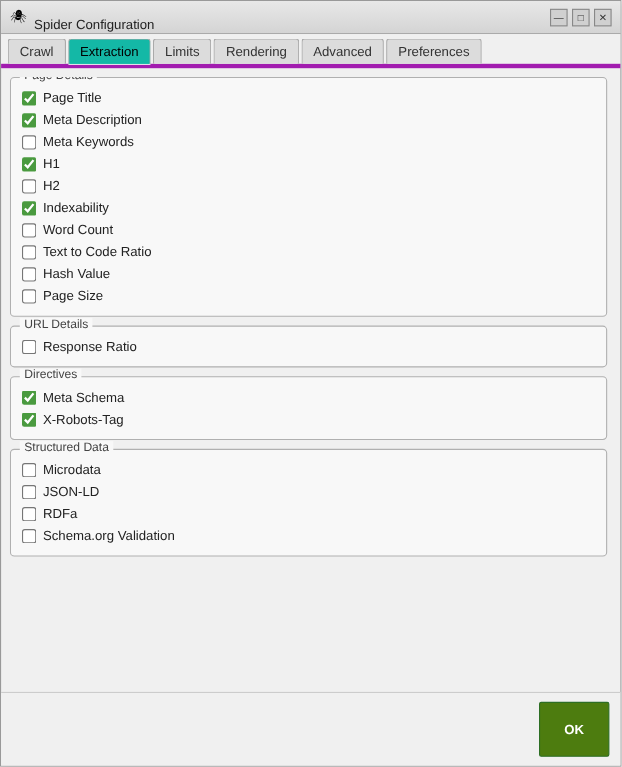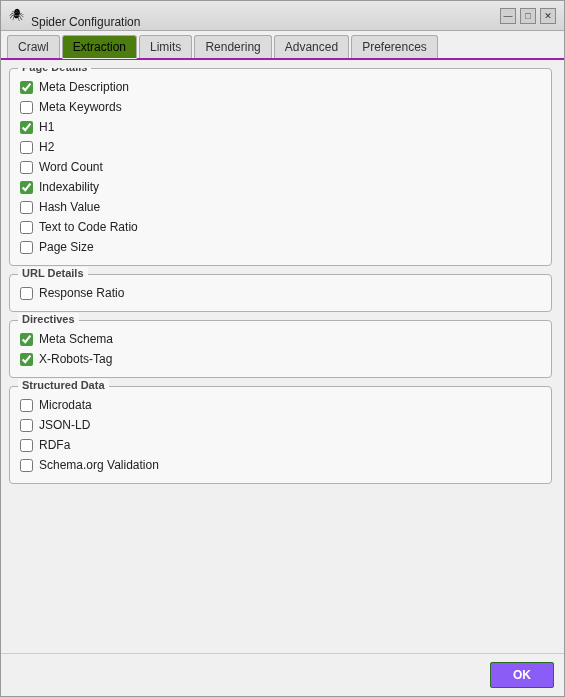--- a/index.html
+++ b/index.html
@@ -56,37 +56,37 @@
       border: 1px solid #888;
       cursor: pointer;
       display: flex;
       align-items: center;
       justify-content: center;
       font-size: 9px;
       color: #333;
     }
     .tab-bar {
       background: #f0f0f0;
-      border-bottom: 2px solid #a21caf;
+      border-bottom: 4px solid #a21caf;
       display: flex;
       padding: 4px 6px 0 6px;
       gap: 2px;
     }
     .tab {
       padding: 4px 10px;
       border: 1px solid #aaa;
       border-bottom: none;
       background: #dcdcdc;
       cursor: pointer;
       font-size: 12px;
       color: #333;
       border-radius: 3px 3px 0 0;
     }
     .tab.active {
-      background: #4d7c0f;
+      background: #14b8a6;
       border-bottom: 1px solid #f0f0f0;
       margin-bottom: -1px;
       color: #000;
     }
     .content-area {
       flex: 1;
       padding: 8px;
       overflow: hidden;
       display: flex;
       flex-direction: column;
@@ -117,21 +117,20 @@
       position: relative;
     }
     .group-label {
       position: absolute;
       top: -8px;
       left: 8px;
       background: #f8f8f8;
       padding: 0 4px;
       font-size: 11px;
       color: #444;
-      font-weight: bold;
     }
     .checkbox-row {
       display: flex;
       align-items: center;
       gap: 6px;
       padding: 3px 0;
     }
     .checkbox-row input[type="checkbox"] {
       width: 13px;
       height: 13px;
@@ -144,24 +143,24 @@
       cursor: default;
     }
     .bottom-bar {
       padding: 8px 10px;
       display: flex;
       justify-content: flex-end;
       border-top: 1px solid #ccc;
       background: #f0f0f0;
     }
     .ok-button {
-      background: #8b5cf6;
+      background: #4d7c0f;
       color: white;
       border: 1px solid #2d6e24;
-      padding: 5px 22px;
+      padding: 17px 22px;
       font-size: 12px;
       font-weight: bold;
       cursor: pointer;
       border-radius: 2px;
     }
   </style>
 </head>
 <body>
 
 <div class="window">
@@ -187,49 +186,53 @@
     <div class="tab">Preferences</div>
   </div>
 
   <div class="content-area">
     <div class="scroll-container">
 
       <div class="group-box">
         <span class="group-label">Page Details</span>
         <div class="checkbox-row">
           <input type="checkbox" checked="" style="">
+          <span class="checkbox-label">Page Title</span>
+        </div>
+        <div class="checkbox-row">
+          <input type="checkbox" checked="" style="">
           <span class="checkbox-label">Meta Description</span>
         </div>
         <div class="checkbox-row">
           <input type="checkbox" style="">
           <span class="checkbox-label">Meta Keywords</span>
         </div>
         <div class="checkbox-row">
           <input type="checkbox" checked="" style="">
           <span class="checkbox-label">H1</span>
         </div>
         <div class="checkbox-row">
           <input type="checkbox" style="">
           <span class="checkbox-label">H2</span>
         </div>
         <div class="checkbox-row">
+          <input type="checkbox" checked="" style="">
+          <span class="checkbox-label">Indexability</span>
+        </div>
+        <div class="checkbox-row">
           <input type="checkbox" style="">
           <span class="checkbox-label">Word Count</span>
         </div>
         <div class="checkbox-row">
-          <input type="checkbox" checked="" style="">
-          <span class="checkbox-label">Indexability</span>
+          <input type="checkbox" style="">
+          <span class="checkbox-label">Text to Code Ratio</span>
         </div>
         <div class="checkbox-row">
           <input type="checkbox" style="">
           <span class="checkbox-label">Hash Value</span>
-        </div>
-        <div class="checkbox-row">
-          <input type="checkbox" style="">
-          <span class="checkbox-label">Text to Code Ratio</span>
         </div>
         <div class="checkbox-row">
           <input type="checkbox" style="">
           <span class="checkbox-label">Page Size</span>
         </div>
       </div>
 
       <div class="group-box">
         <span class="group-label">URL Details</span>
         <div class="checkbox-row">

